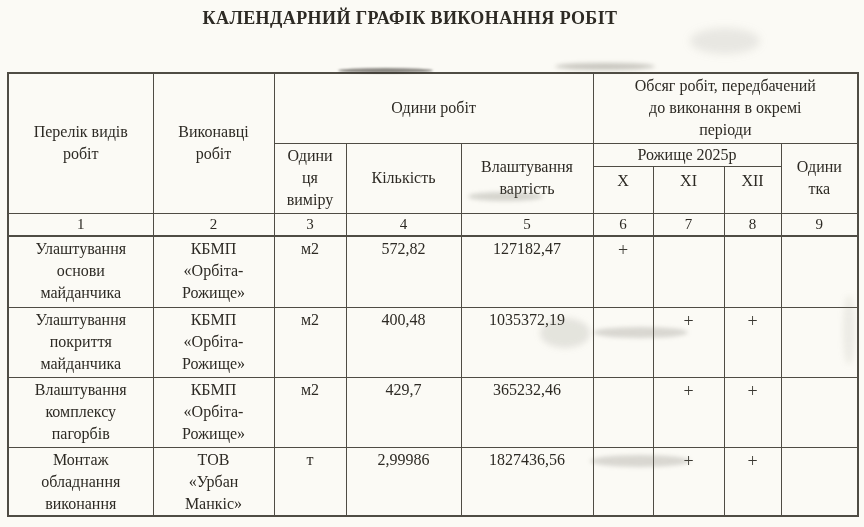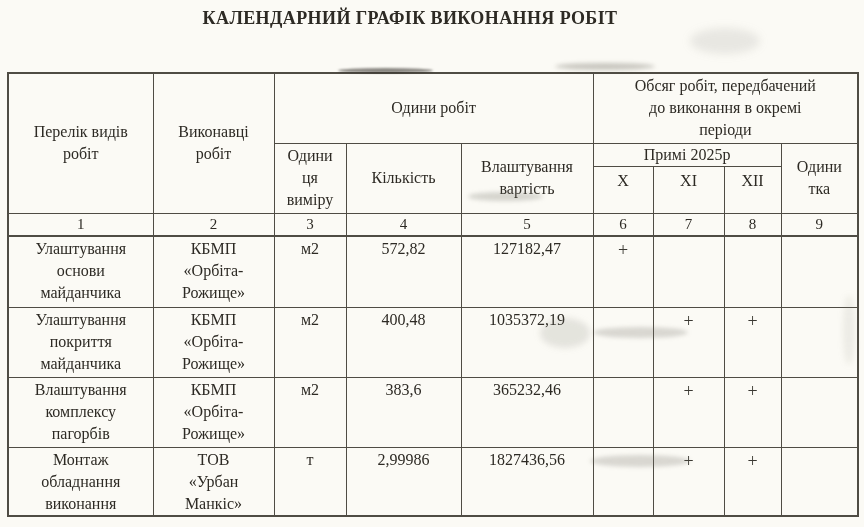--- a/index.html
+++ b/index.html
@@ -118,21 +118,21 @@
 періоди</td>
     </tr>
 
     <tr class="rB">
       <td rowspan="2" class="vmid">Одини
 ця
 виміру</td>
       <td rowspan="2" class="vmid">Кількість</td>
       <td rowspan="2" class="vmid">Влаштування
 вартість</td>
-      <td colspan="3" class="vmid">Примі 2025р</td>
+      <td colspan="3" class="vmid">Рожище 2025р</td>
       <td rowspan="2" class="vmid">Одини
 тка</td>
     </tr>
 
     <tr class="rC">
       <td class="vtop monthhdr">X</td>
       <td class="vtop monthhdr">XI</td>
       <td class="vtop monthhdr">XII</td>
     </tr>
 
@@ -181,21 +181,21 @@
     </tr>
 
     <tr class="r3">
       <td class="vtop">Влаштування
 комплексу
 пагорбів</td>
       <td class="vtop">КБМП
 «Орбіта-
 Рожище»</td>
       <td class="vtop">м2</td>
-      <td class="vtop">383,6</td>
+      <td class="vtop">429,7</td>
       <td class="vtop">365232,46</td>
       <td class="plus vtop"></td>
       <td class="plus vtop">+</td>
       <td class="plus vtop">+</td>
       <td class="vtop"></td>
     </tr>
 
     <tr class="r4">
       <td class="vtop">Монтаж
 обладнання

